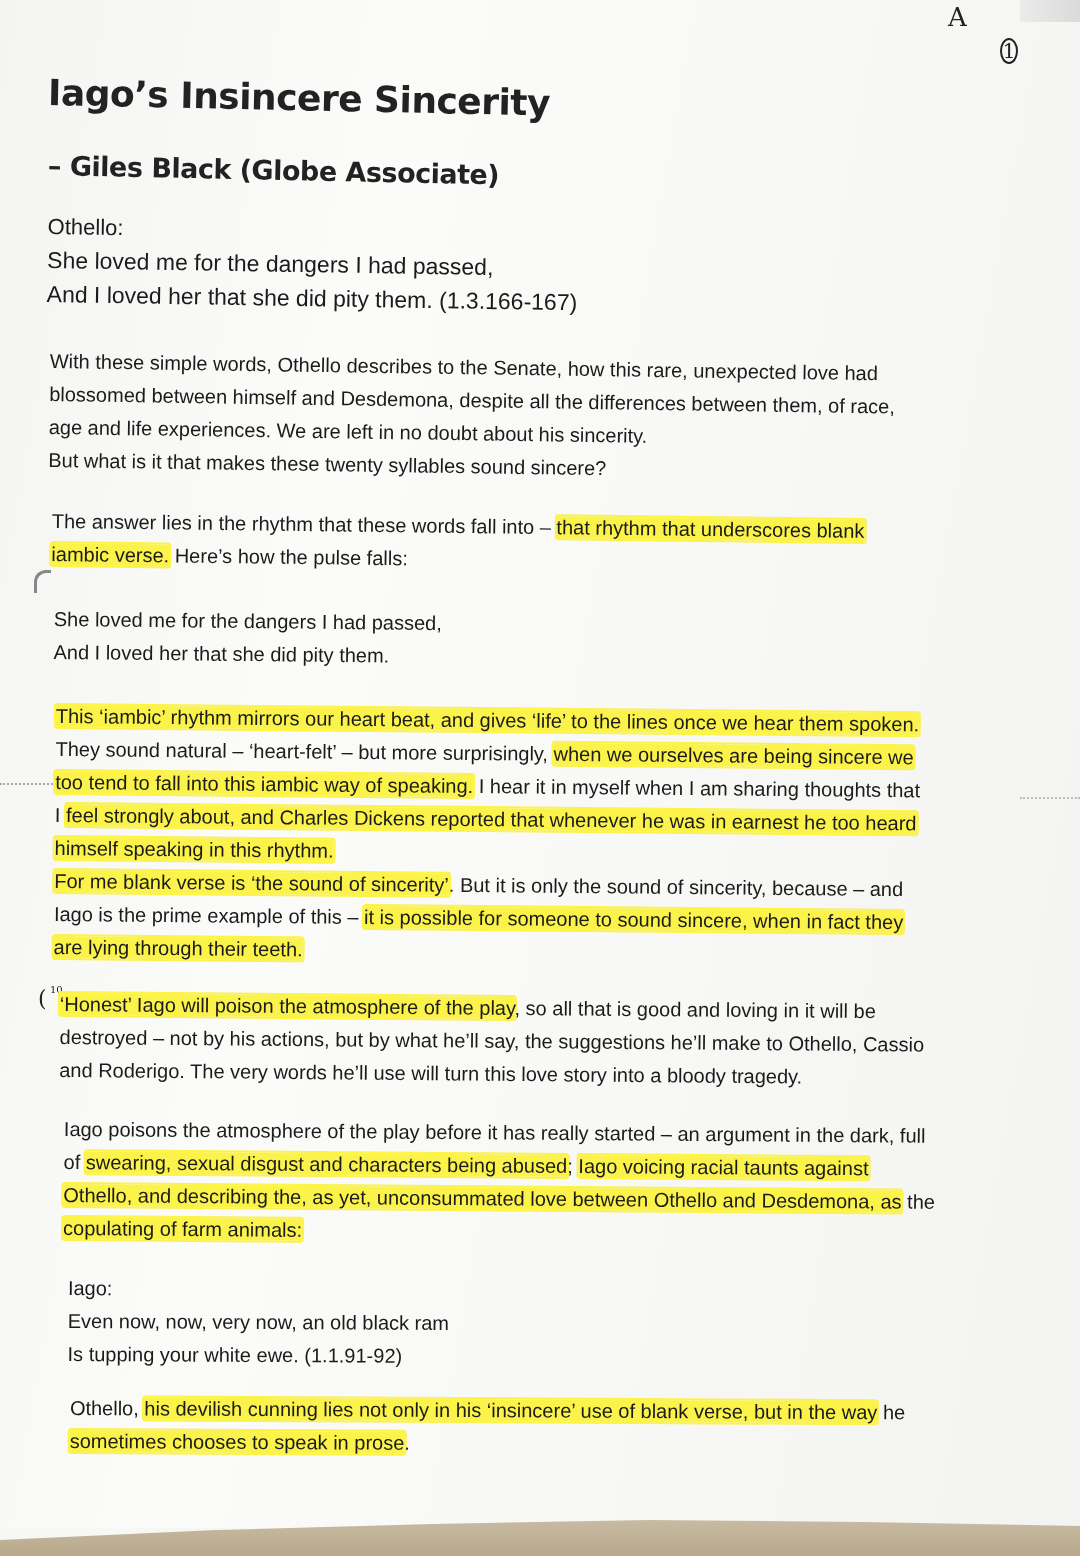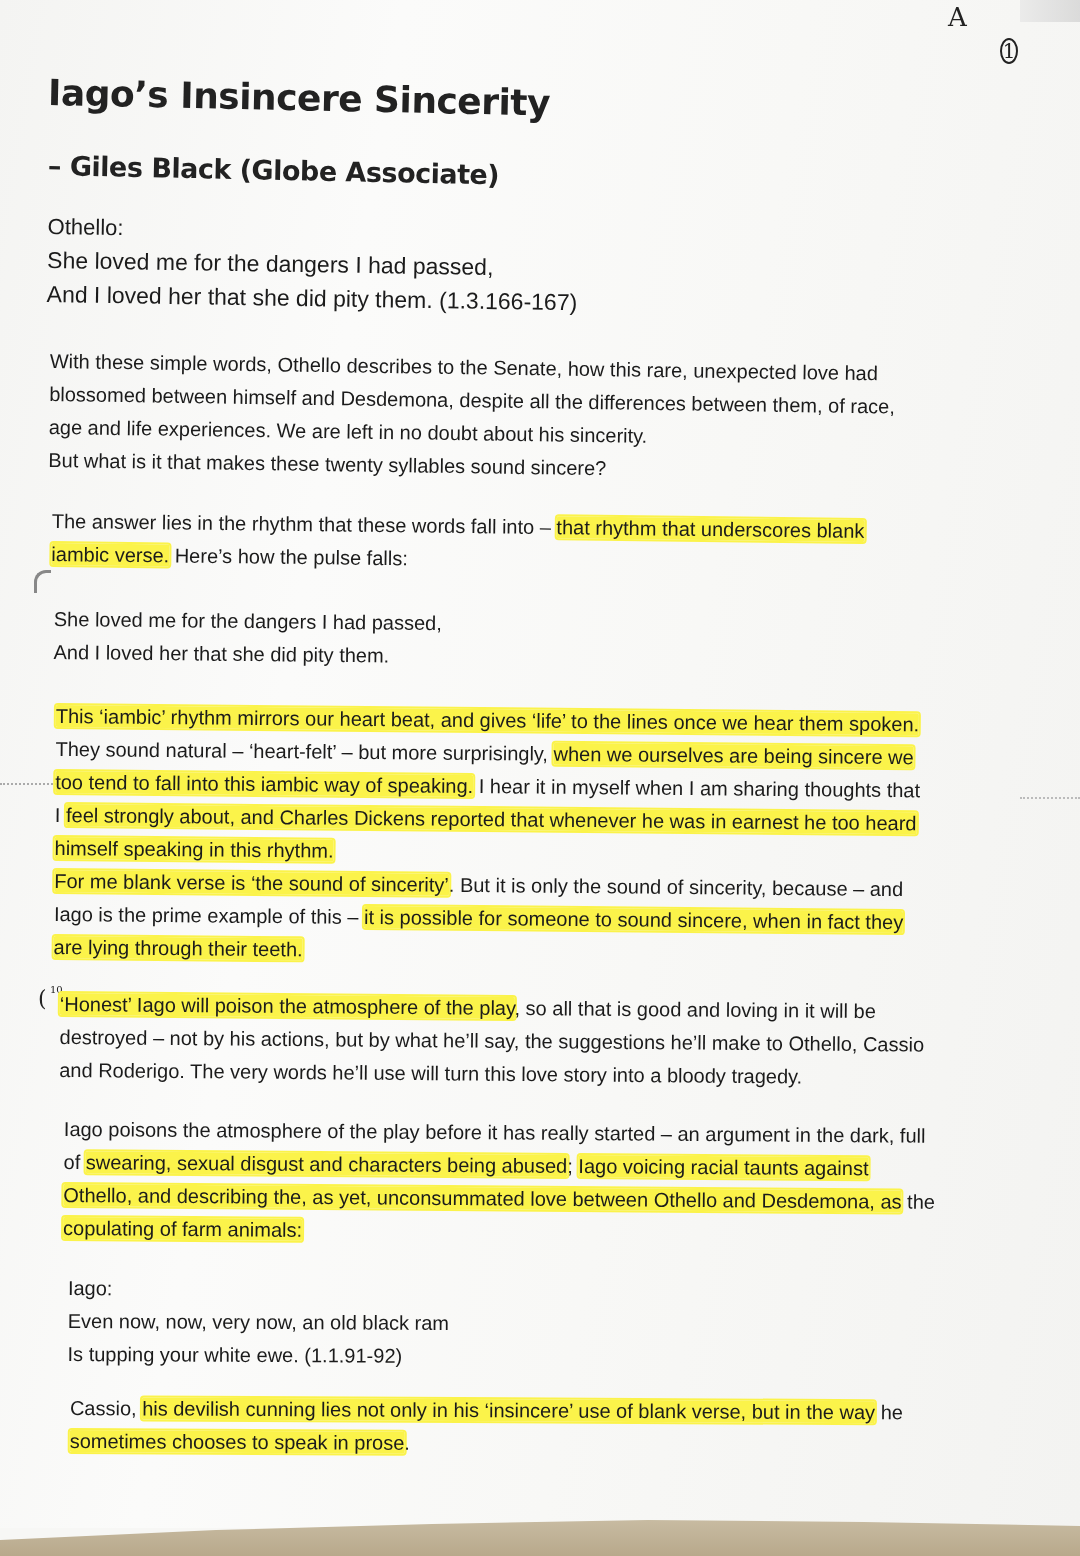--- a/index.html
+++ b/index.html
@@ -125,17 +125,17 @@
     <p><span class="hl">copulating of farm animals:</span></p>
   </div>
 
   <div class="block" style="left:68px; top:1272px; transform:rotate(0.3deg);">
     <p>Iago:</p>
     <p>Even now, now, very now, an old black ram</p>
     <p>Is tupping your white ewe. (1.1.91-92)</p>
   </div>
 
   <div class="block" style="left:70px; top:1392px; transform:rotate(0.3deg);">
-    <p><span>Cassio, </span><span class="hl">his devilish cunning lies not only in his ‘insincere’ use of blank verse, but in the way</span><span> he</span></p>
+    <p><span>Othello, </span><span class="hl">his devilish cunning lies not only in his ‘insincere’ use of blank verse, but in the way</span><span> he</span></p>
     <p><span class="hl">sometimes chooses to speak in prose</span><span>.</span></p>
   </div>
 </div>
 <div class="table-edge"></div>
 
 </body></html>

